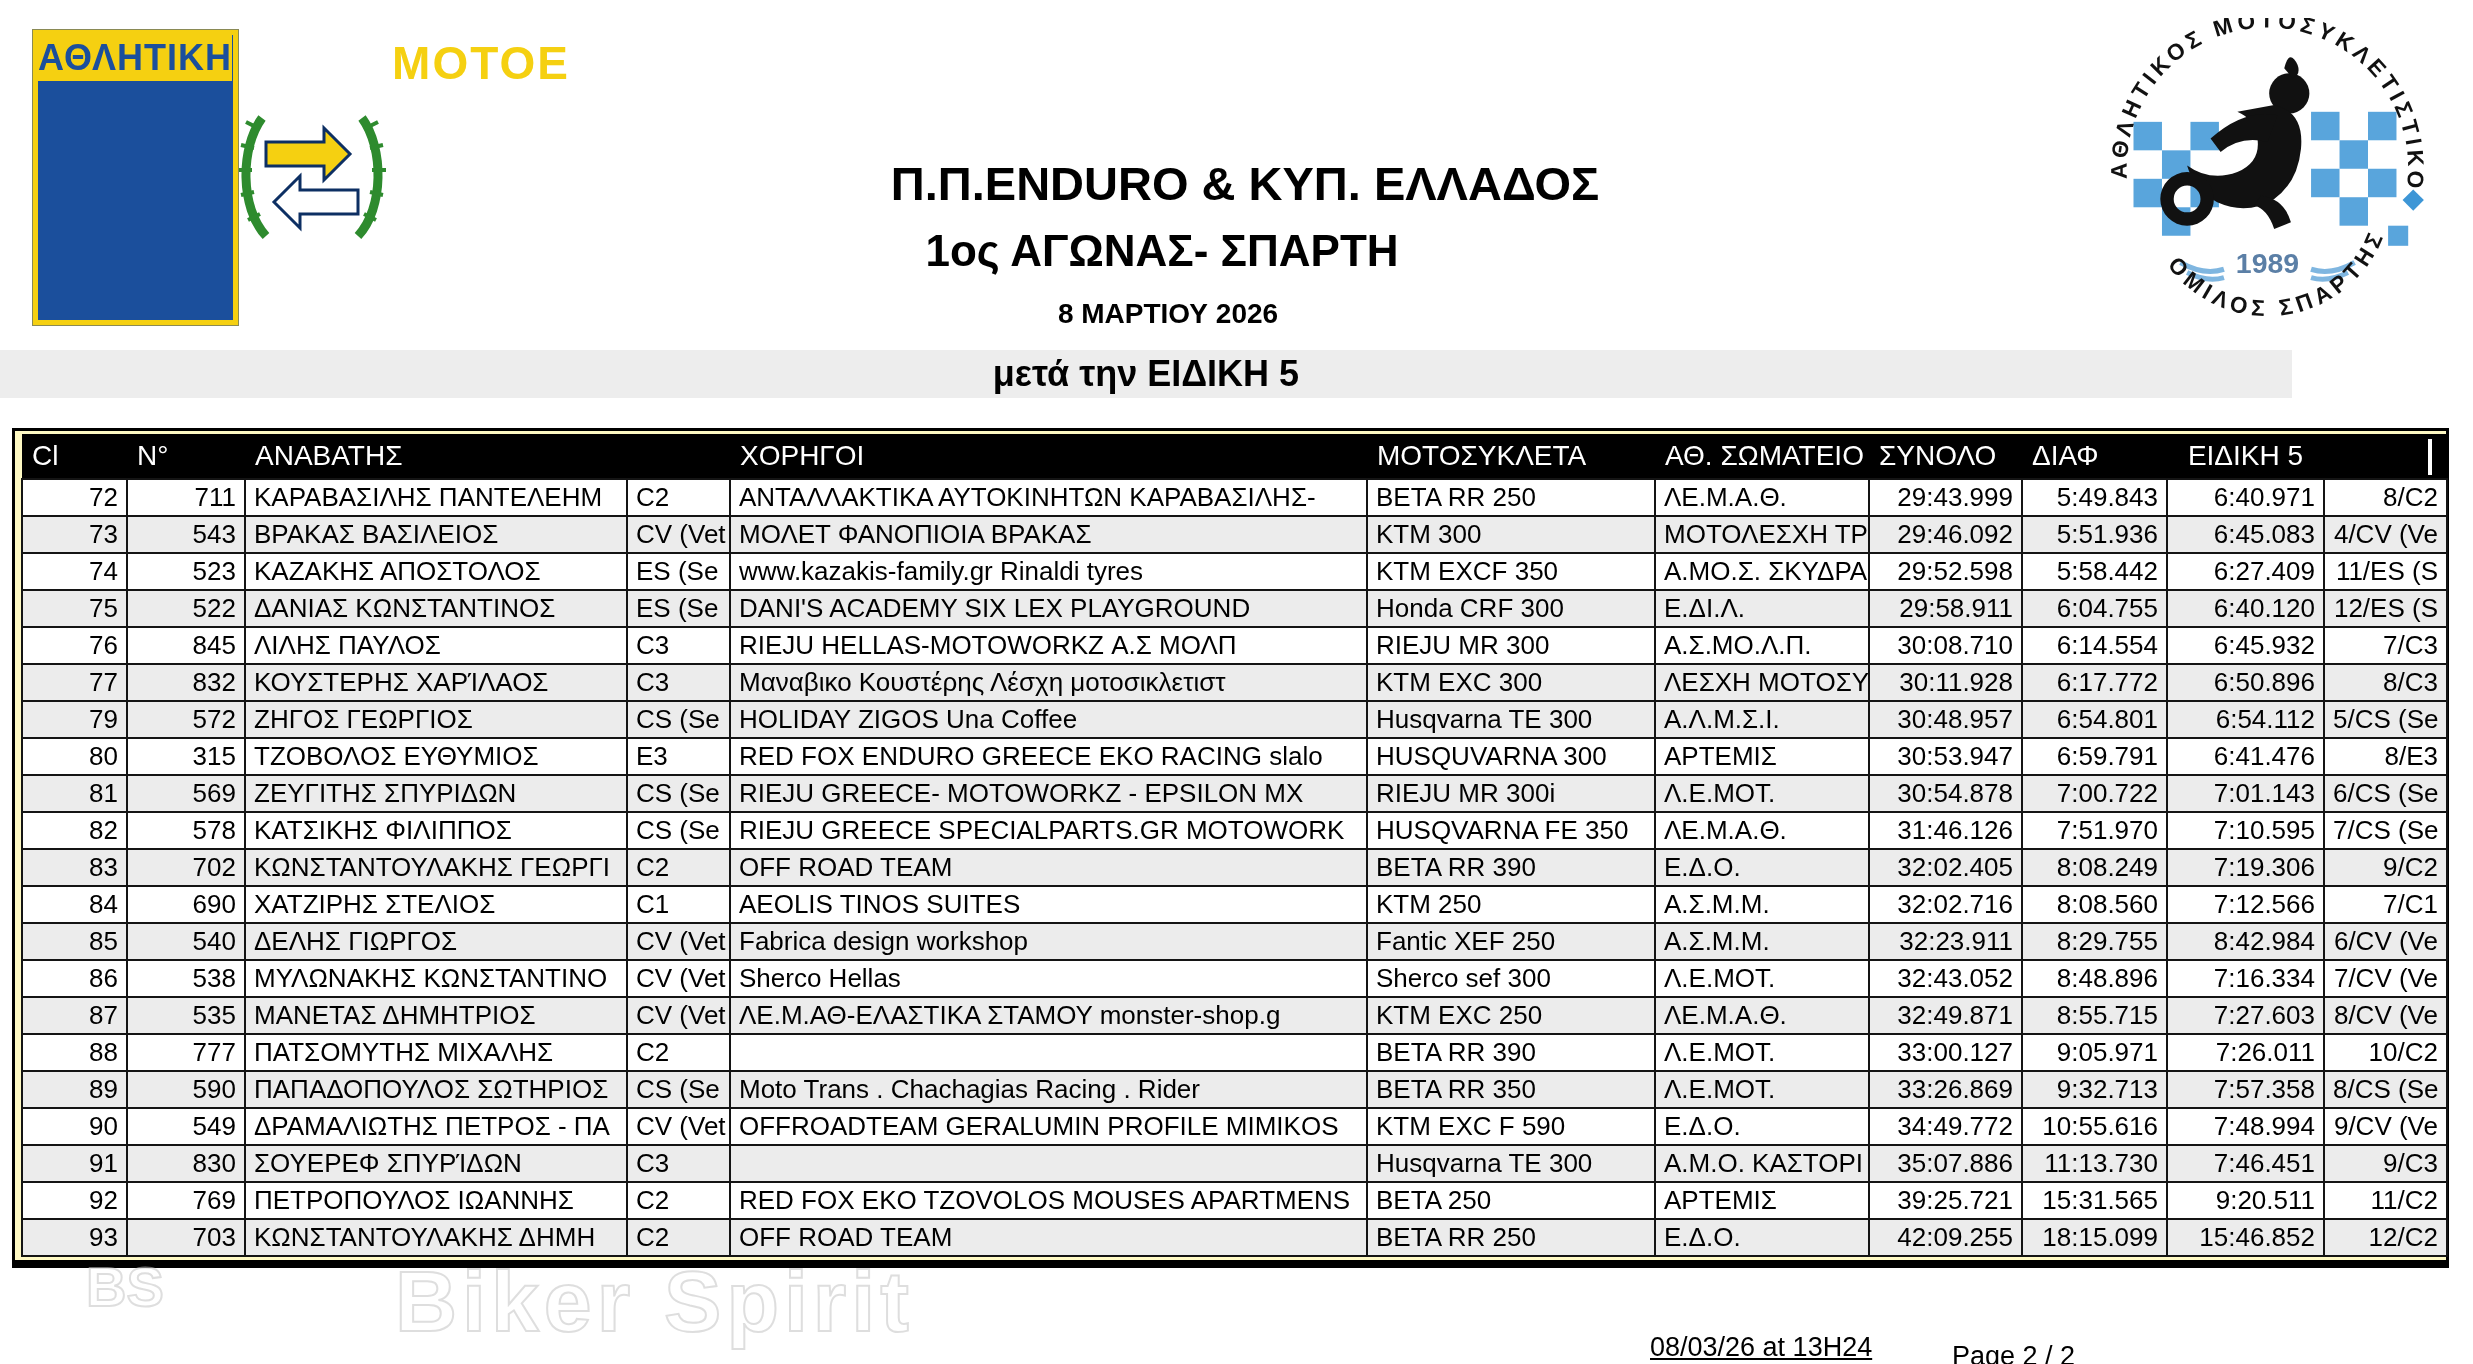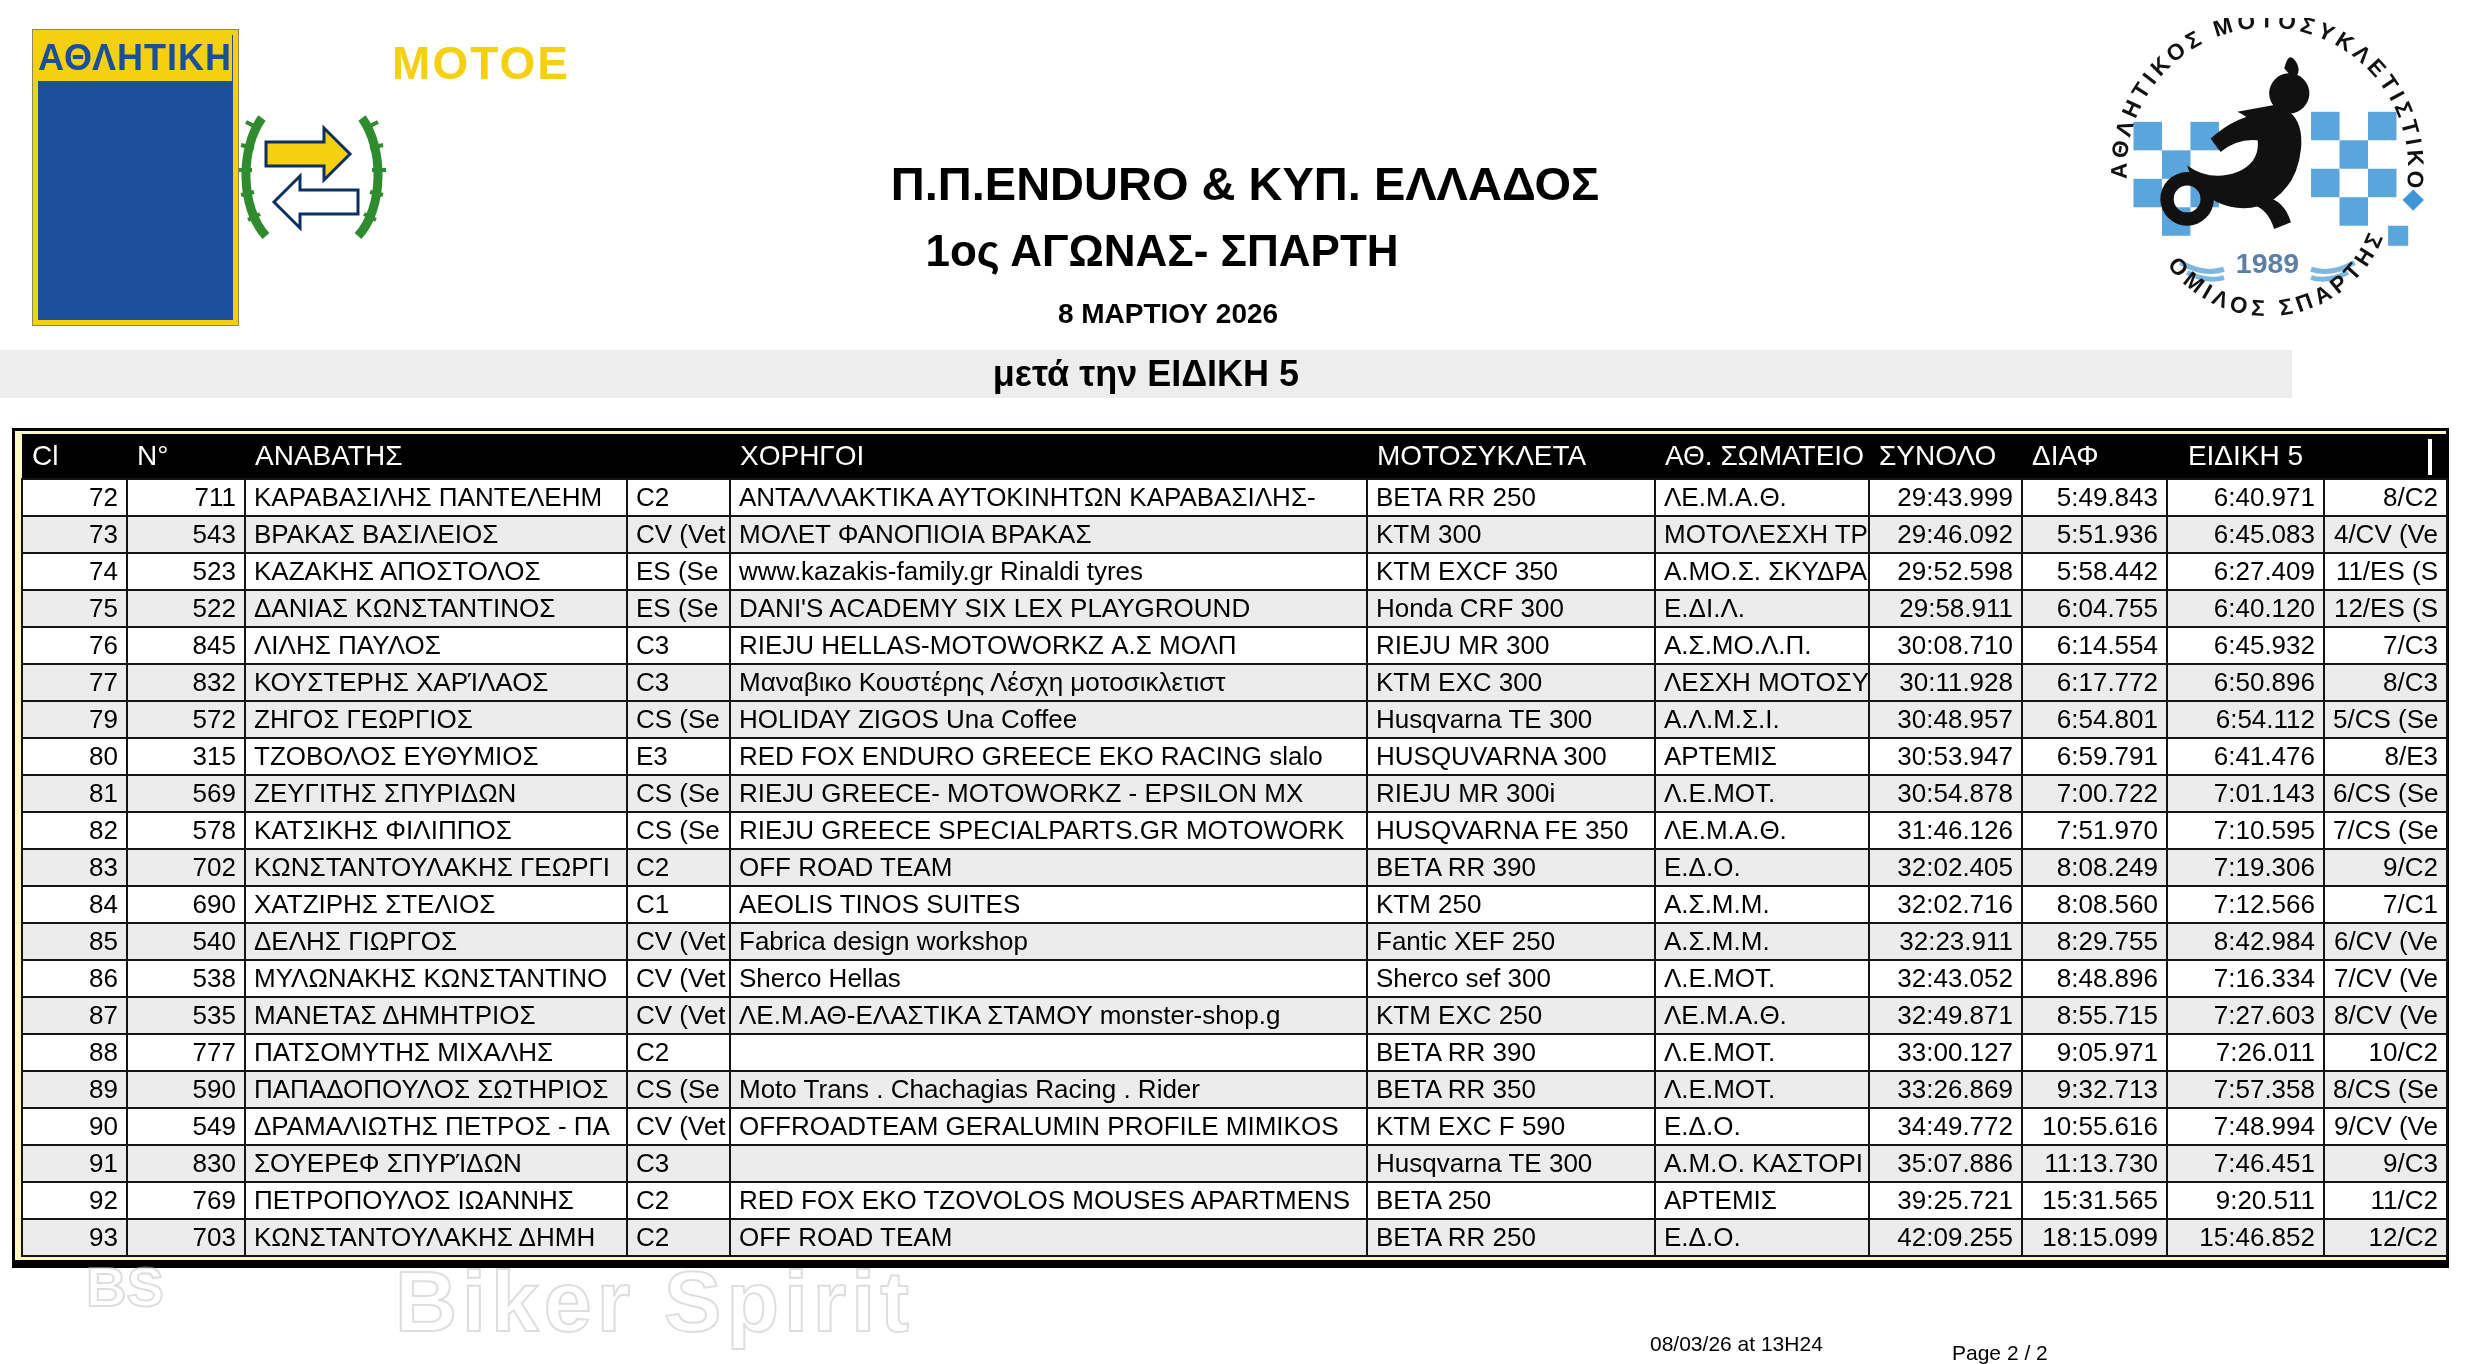--- a/index.html
+++ b/index.html
@@ -43,21 +43,21 @@
   thead th.c-center{text-align:center;padding:0;}
   tbody td{
     border:2px solid #141414;font-size:26px;height:35px;line-height:35px;
     padding:0 8px;white-space:nowrap;overflow:hidden;background:#fff;
   }
   tbody tr.alt td{background:#ececec;}
   td.a-right{text-align:right;}
   td.a-left{text-align:left;}
   .hdr-slit{position:absolute;top:8px;right:14px;width:4px;height:36px;background:#fff;}
   
-  .footer-text{position:absolute;top:1332px;font-size:21px;white-space:nowrap;}
+  .footer-text{position:absolute;top:1332px;font-size:27px;white-space:nowrap;text-decoration:underline;}
   .footer-date{left:1650px;}
   .footer-page{left:1952px;margin-top:9px;}
   
   .wm{
     position:absolute;z-index:6;font-weight:bold;letter-spacing:5px;
     color:rgba(255,255,255,0.04);
     -webkit-text-stroke:2px #c4c4c4;opacity:.55;pointer-events:none;white-space:nowrap;
   }
   .wm-big{left:395px;top:1252px;font-size:86px;}
   .wm-bs{left:86px;top:1254px;font-size:56px;letter-spacing:0;}

